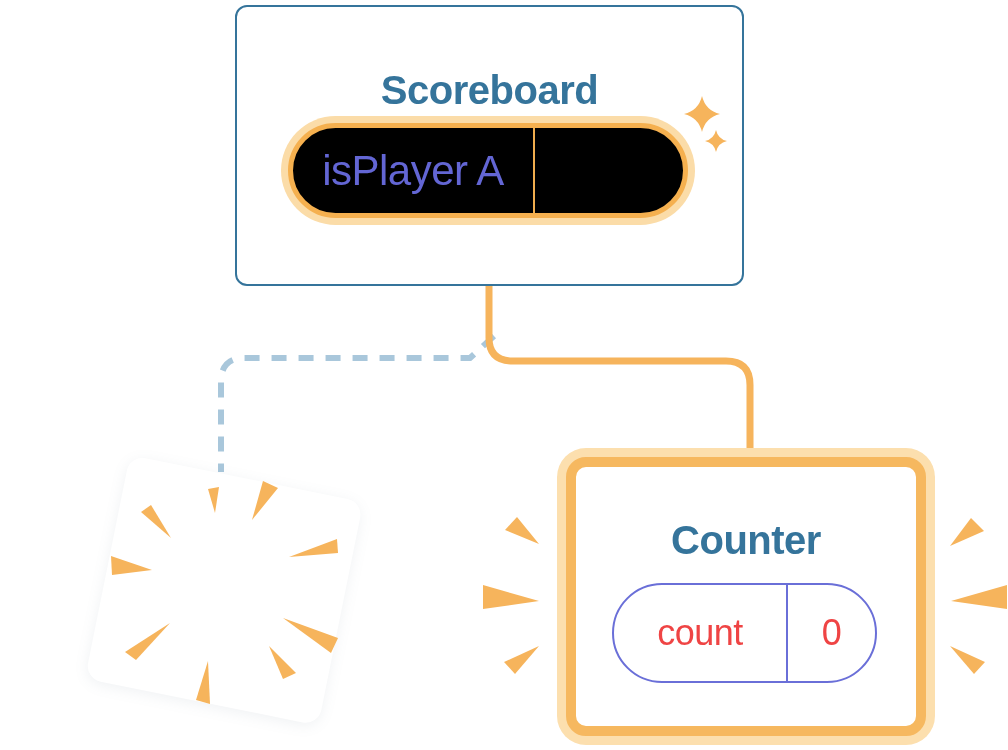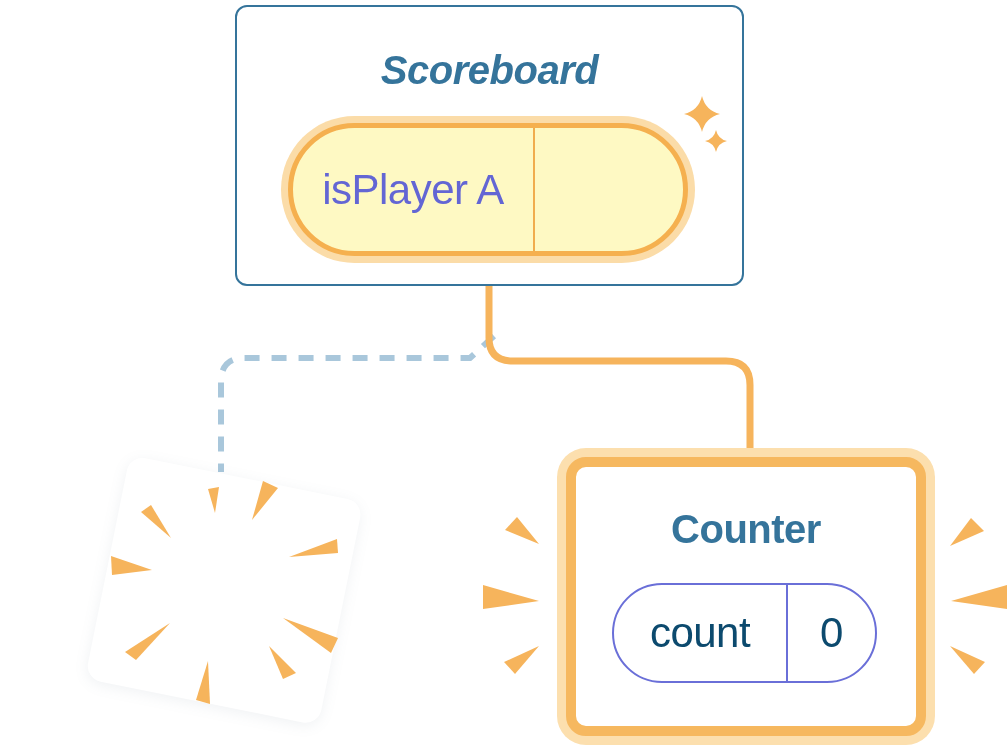--- a/index.html
+++ b/index.html
@@ -32,27 +32,27 @@
     z-index: 2;
   }
   .card-title {
     text-align: center;
     color: #35749b;
     font-size: 40px;
     font-weight: 600;
     letter-spacing: -0.5px;
     line-height: 46px;
   }
-  .scoreboard-card .card-title { margin-top: 40px; font-style: italic; }
+  .scoreboard-card .card-title { margin-top: 60px; }
 
   .state-pill-highlight {
     position: absolute;
     left: 51px; top: 116px;
-    width: 400px; height: 133px;
-    background: #fef9c3;
+    width: 400px; height: 95px;
+    background: #000000;
     border: 5px solid #f5b04f;
     box-shadow: 0 0 0 7px #fbdca8;
     border-radius: 999px;
     display: flex;
     align-items: stretch;
     overflow: hidden;
   }
   .state-pill-highlight .pill-cell {
     display: flex; align-items: center; justify-content: center;
     color: #6366d4;
@@ -80,37 +80,37 @@
   .counter-card {
     position: absolute;
     left: 566px; top: 457px;
     width: 360px; height: 279px;
     background: #ffffff;
     border: 10px solid #f6b85f;
     box-shadow: 0 0 0 9px #fcdfae;
     border-radius: 20px;
     z-index: 2;
   }
-  .counter-card .card-title { margin-top: 39px; }
+  .counter-card .card-title { margin-top: 50px; }
 
   .state-pill-plain {
     position: absolute;
     left: 36px; top: 116px;
     width: 265px; height: 100px;
     background: #ffffff;
     border: 2px solid #6a6fd8;
     border-radius: 999px;
     display: flex;
     align-items: stretch;
     overflow: hidden;
   }
   .state-pill-plain .pill-cell {
     display: flex; align-items: center; justify-content: center;
-    color: #0c4a6e;
-    font-size: 42px;
+    color: #ef4444;
+    font-size: 36px;
     letter-spacing: -0.5px;
   }
   .state-pill-plain .cell-name { width: 172px; }
   .state-pill-plain .pill-divider { width: 2px; background: #6a6fd8; }
   .state-pill-plain .cell-value { flex: 1; }
 </style>
 </head>
 <body>
 
 <div class="stage">

